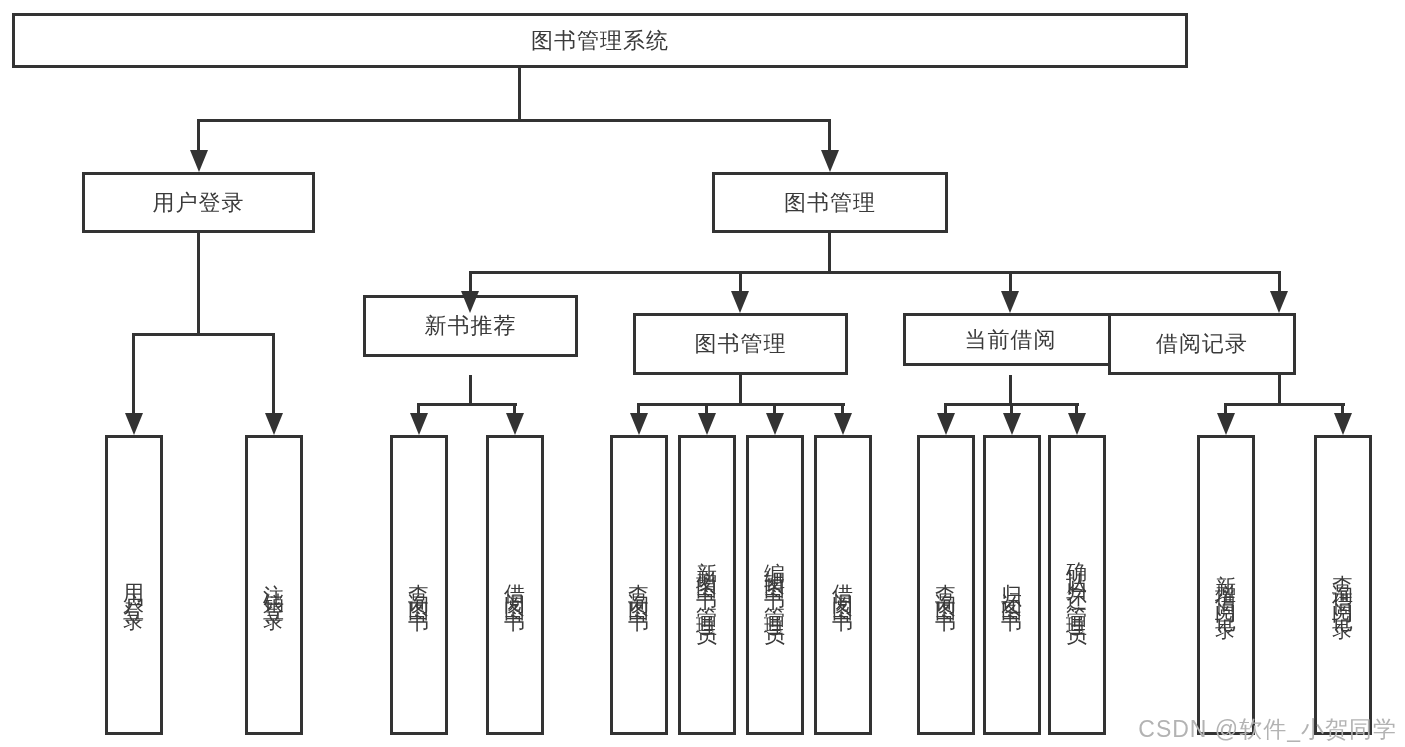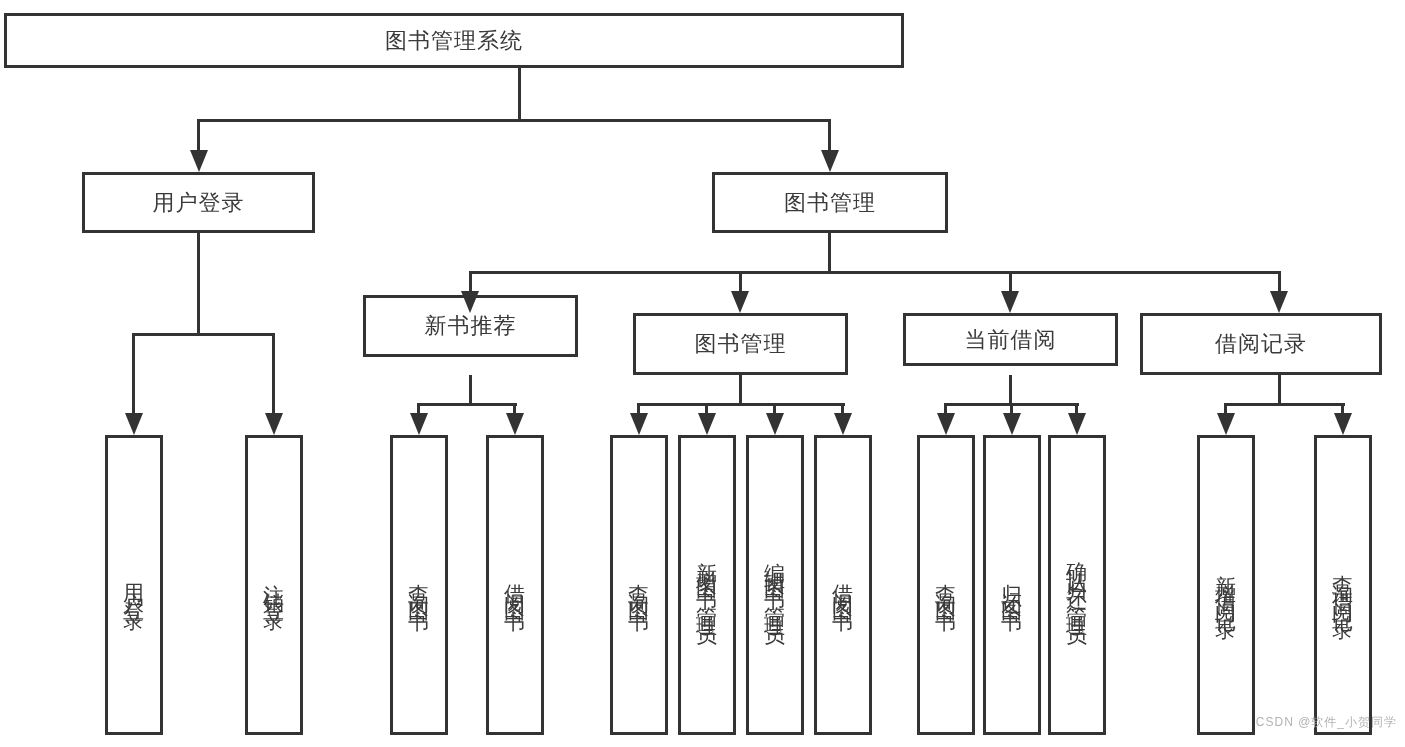--- a/index.html
+++ b/index.html
@@ -40,52 +40,52 @@
   .hl{position:absolute;height:3px;background:var(--line);}
   .arr{
     position:absolute;width:0;height:0;
     border-left:9px solid transparent;
     border-right:9px solid transparent;
     border-top:22px solid var(--line);
   }
   .watermark{
     position:absolute;
     top:714px;right:8px;
-    font-size:12px;
+    font-size:23px;
     color:var(--watermark);
     letter-spacing:1px;
     white-space:nowrap;
   }
 </style>
 </head>
 <body>
 
 <div id="canvas">
 
-  <div class="box" style="left:4px;top:13px;width:900px;height:55px">
+  <div class="box" style="left:12px;top:13px;width:1176px;height:55px">
     <span>图书管理系统</span>
   </div>
 
   <div class="box" style="left:82px;top:172px;width:233px;height:61px">
     <span>用户登录</span>
   </div>
   <div class="box" style="left:712px;top:172px;width:236px;height:61px">
     <span>图书管理</span>
   </div>
 
   <div class="box" style="left:363px;top:295px;width:215px;height:62px">
     <span>新书推荐</span>
   </div>
   <div class="box" style="left:633px;top:313px;width:215px;height:62px">
     <span>图书管理</span>
   </div>
   <div class="box" style="left:903px;top:313px;width:215px;height:53px">
     <span>当前借阅</span>
   </div>
-  <div class="box" style="left:1140px;top:313px;width:242px;height:62px">
+  <div class="box" style="left:1108px;top:313px;width:188px;height:62px">
     <span>借阅记录</span>
   </div>
 
   <div class="box leaf" style="left:105px;top:435px;width:58px;height:300px">
     <span class="vtext">用户登录</span>
   </div>
   <div class="box leaf" style="left:245px;top:435px;width:58px;height:300px">
     <span class="vtext">注销登录</span>
   </div>
 

